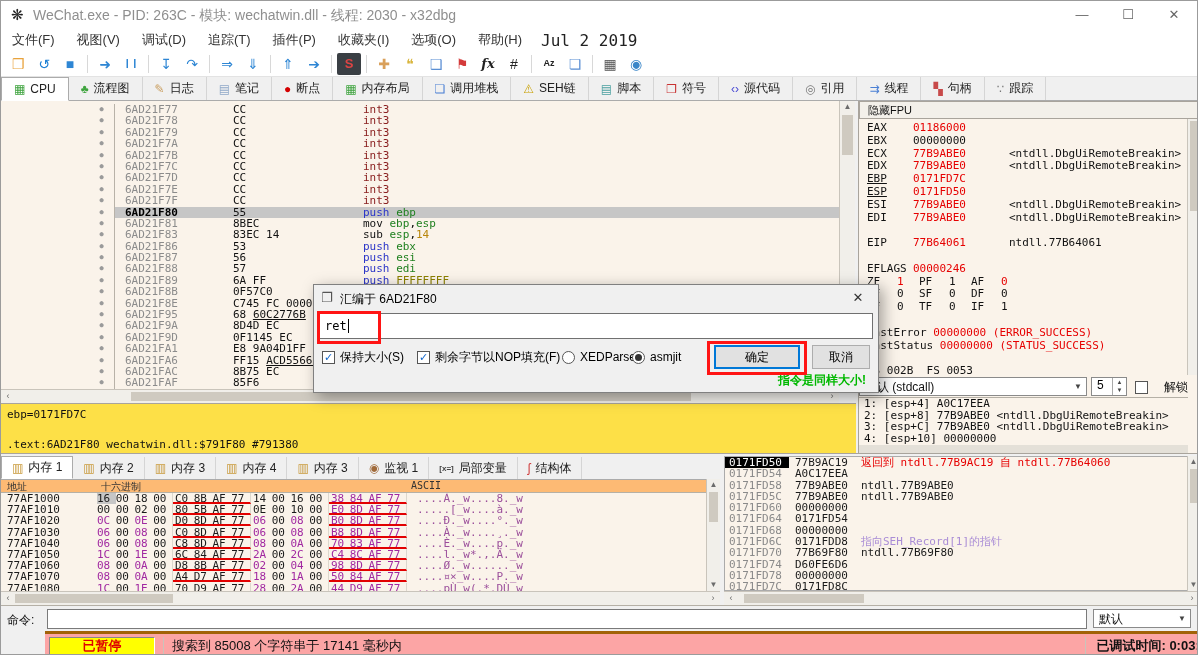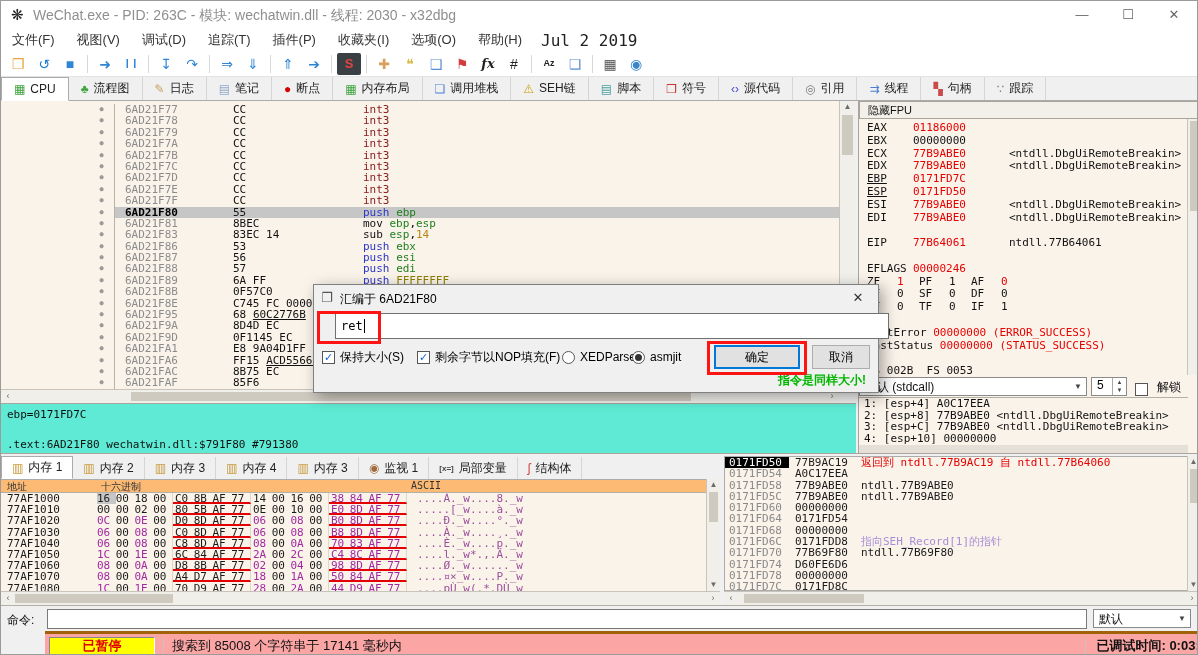--- a/index.html
+++ b/index.html
@@ -46,21 +46,21 @@
   .r { color:#208020; } .ih { color:#8B8000; } .io { color:#B8860B; }
 
   .vscroll { position:absolute; background:#F1EFEA; border-left:1px solid #C9C4BB; }
   .vscroll .arr { position:absolute; left:0; width:100%; height:12px; text-align:center; font-size:8px; color:#6b6b6b; line-height:12px; }
   .vthumb { position:absolute; left:2px; right:2px; background:#CFCAC0; }
   .hscroll { position:absolute; background:#F1EFEA; border-top:1px solid #C9C4BB; }
   .hscroll .arr { position:absolute; top:0; width:14px; height:100%; text-align:center; font-size:9px; color:#6b6b6b; line-height:13px; }
   .hthumb { position:absolute; top:2px; bottom:2px; background:#CFCAC0; }
 
   
-  .infopane { position:absolute; left:0; top:402px; width:855px; height:50px; background:#5eead4; border-top:1px solid #A9A49C; font-family:"DejaVu Sans Mono",monospace; font-size:11px; color:#111; }
+  .infopane { position:absolute; left:0; top:402px; width:855px; height:50px; background:#fde047; border-top:1px solid #A9A49C; font-family:"DejaVu Sans Mono",monospace; font-size:11px; color:#111; }
   .infol1 { position:absolute; left:6px; top:4px; }
   .infol2 { position:absolute; left:6px; top:34px; }
 
   
   .regs { position:absolute; left:857px; top:100px; width:341px; height:352px; background:#FAF3EA; border-left:1px solid #A9A49C; }
   .fpuhdr { position:absolute; left:0; top:0; width:100%; height:18px; background:#F3F0EA; border:1px solid #A9A49C; font-size:11px; padding-left:8px; line-height:16px; color:#111; }
   .regbody { position:absolute; left:0; top:18px; width:329px; height:256px; overflow:hidden; padding-top:3px; }
   .rline { height:12.8px; line-height:12.8px; font-family:"DejaVu Sans Mono",monospace; font-size:11px; white-space:pre; padding-left:8px; color:#111; }
   .rname { display:inline-block; width:46px; }
   .rname.u { text-decoration:underline; }
@@ -68,21 +68,21 @@
   .red { color:#E60000; }
   .fl { display:inline-block; width:30px; }
   .fv { display:inline-block; width:22px; }
   .regscroll { position:absolute; right:0; top:18px; width:12px; height:256px; }
 
   .convrow { position:absolute; left:0; top:276px; width:100%; height:20px; }
   .combo { position:absolute; height:19px; background:#FFFFFF; border:1px solid #8a8a8a; font-size:12px; padding:1px 18px 0 5px; color:#111; white-space:nowrap; overflow:hidden; }
   .combo .carr { position:absolute; right:4px; top:4px; font-size:8px; color:#444; }
   .spin { position:absolute; left:232px; top:0; width:36px; height:19px; background:#fff; border:1px solid #8a8a8a; font-size:12px; padding-left:5px; }
   .spin .btns { position:absolute; right:0; top:0; width:14px; height:17px; border-left:1px solid #aaa; font-size:6px; color:#444; text-align:center; line-height:8px; }
-  .unlock { position:absolute; left:276px; top:2px; font-size:12px; color:#111; display:flex; align-items:flex-end; gap:9px; }
+  .unlock { position:absolute; left:276px; top:2px; font-size:12px; color:#111; display:flex; align-items:center; gap:16px; }
   .cbx { width:13px; height:13px; background:#fff; border:1px solid #555; display:inline-flex; align-items:center; justify-content:center; font-size:11px; color:#1166CC; font-weight:bold; }
 
   .argsbox { position:absolute; left:0; top:296px; width:329px; height:48px; background:#FAF3EA; border-top:1px solid #B5B0A6; }
   .argrow { height:11.5px; line-height:11.5px; font-family:"DejaVu Sans Mono",monospace; font-size:11px; white-space:pre; padding-left:5px; color:#111; }
   .argsgray { position:absolute; left:0; top:344px; width:329px; height:8px; background:#E4E0D8; }
 
   
   .bottom { position:absolute; left:0; top:452px; width:100%; height:152px; background:#F0F0F0; border-top:1px solid #A9A49C; }
   .bottabs { position:absolute; left:0; top:2px; width:720px; height:23px; display:flex; align-items:flex-end; }
   .btab { height:22px; padding:0 10px; display:flex; align-items:center; gap:5px; font-size:12px; color:#222; border-right:1px solid #D5D5D5; }
@@ -118,21 +118,21 @@
   .paused { position:absolute; left:4px; top:3px; width:106px; height:18px; background:#FFFF00; border:1px solid; border-color:#888 #fff #fff #888; color:#E00000; font-weight:bold; font-size:13px; text-align:center; line-height:16px; }
   .statmsg { position:absolute; left:118px; top:3px; height:18px; font-size:13px; color:#111; line-height:18px; border-left:1px solid #C9C4BB; padding-left:8px; }
   .stattime { position:absolute; right:8px; top:3px; height:18px; font-size:13px; color:#111; line-height:18px; border-left:1px solid #C9C4BB; padding-left:10px; font-weight:bold; }
 
   
   .dialog { position:absolute; left:312px; top:283px; width:566px; height:109px; background:#F0F0F0; border:1px solid #808080; box-shadow:4px 4px 14px rgba(0,0,0,.35); z-index:50; }
   .dlgtitle { position:absolute; left:0; top:0; width:100%; height:26px; background:#F0F0F0; }
   .dlgicon { position:absolute; left:7px; top:5px; font-size:13px; color:#555; }
   .dlgtext { position:absolute; left:26px; top:6px; font-size:12px; color:#000; }
   .dlgclose { position:absolute; right:6px; top:3px; width:28px; height:20px; text-align:center; line-height:20px; font-size:13px; color:#333; }
-  .dlginput { position:absolute; left:21px; top:28px; width:554px; height:26px; background:#fff; border:1px solid #707070; font-family:"DejaVu Sans Mono",monospace; font-size:12px; padding:5px 0 0 5px; color:#000; }
+  .dlginput { position:absolute; left:5px; top:28px; width:554px; height:26px; background:#fff; border:1px solid #707070; font-family:"DejaVu Sans Mono",monospace; font-size:12px; padding:5px 0 0 5px; color:#000; }
   .caret { border-left:1px solid #000; margin-left:1px; }
   .dlgrow { position:absolute; left:0; top:60px; width:100%; height:26px; font-size:12px; color:#000; }
   .ditem { position:absolute; display:flex; align-items:center; gap:5px; height:24px; }
   .rad { width:13px; height:13px; border:1px solid #555; border-radius:50%; background:#fff; display:inline-flex; align-items:center; justify-content:center; }
   .rad.on::after { content:""; width:7px; height:7px; border-radius:50%; background:#333; }
   .btn { position:absolute; height:24px; background:#E1E1E1; border:1px solid #ADADAD; font-size:12px; text-align:center; line-height:22px; color:#000; }
   .btn.default { border:2px solid #0078D7; line-height:20px; }
   .dlgstatus { position:absolute; right:12px; bottom:3px; font-size:12px; font-weight:bold; color:#00B800; }
   .anno { position:absolute; border:3px solid #FF1414; z-index:60; pointer-events:none; }
 </style>

